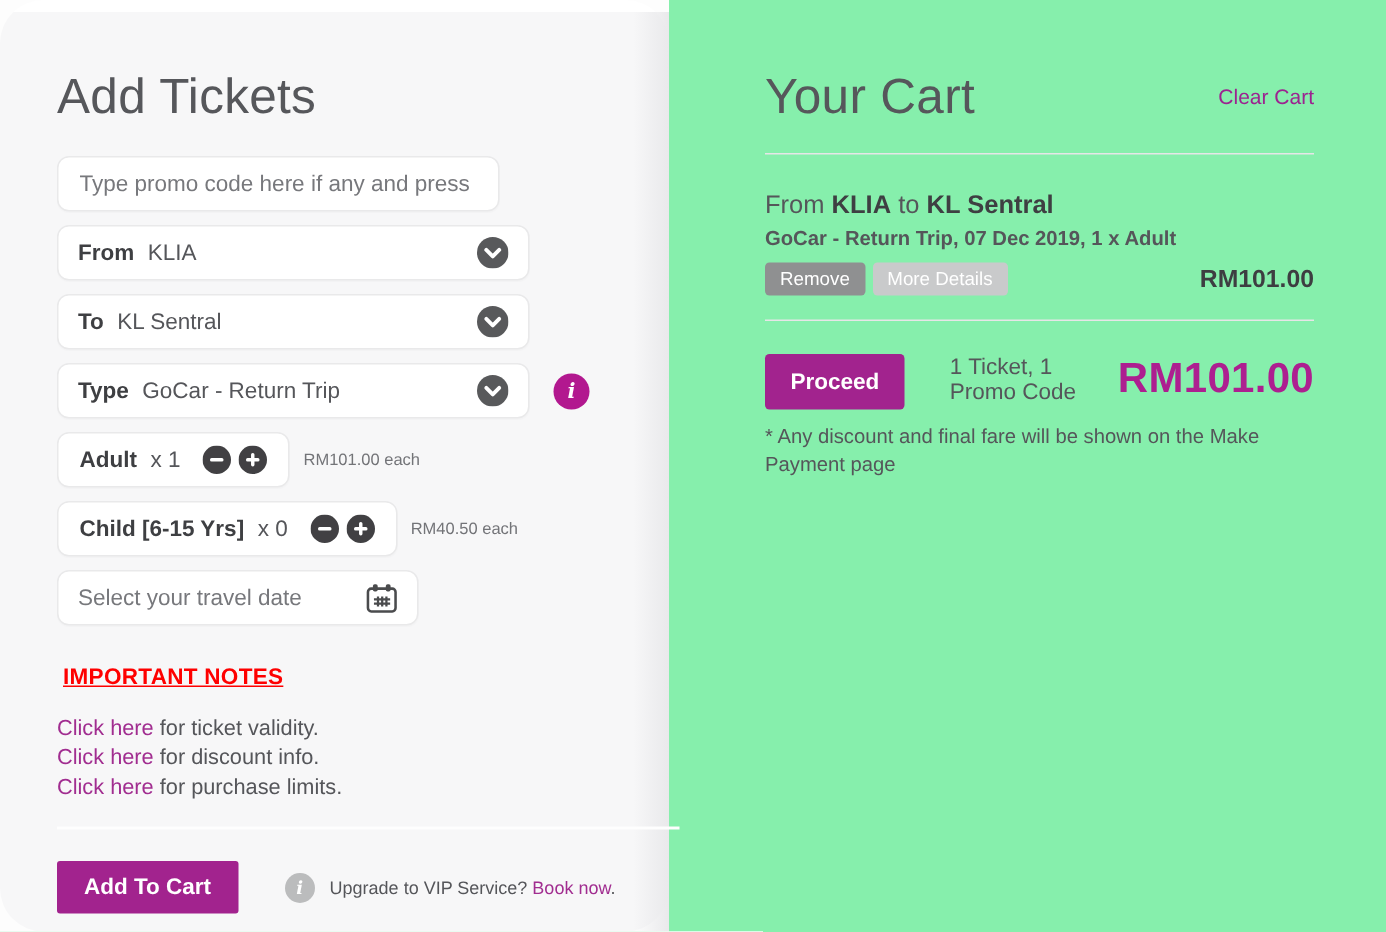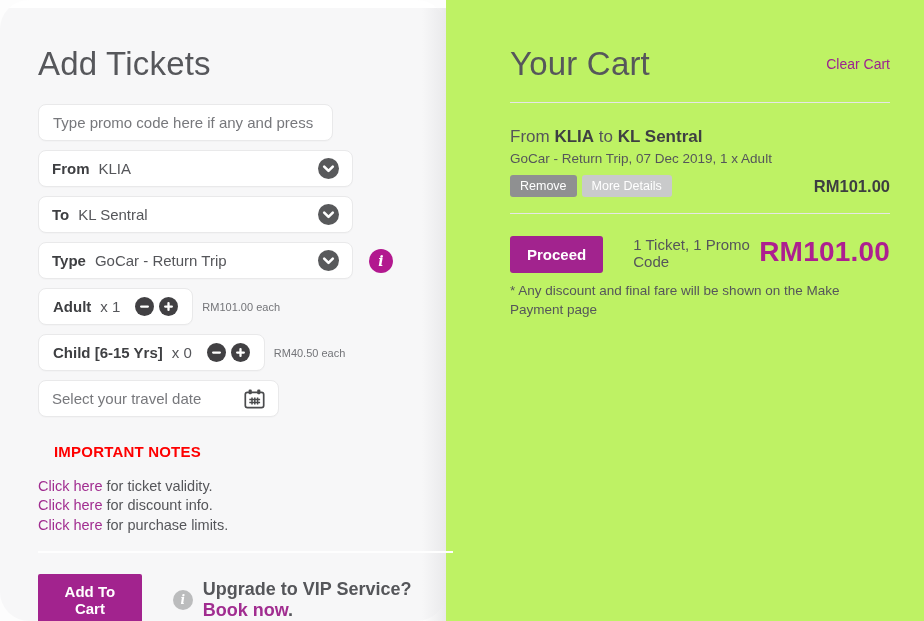--- a/index.html
+++ b/index.html
@@ -47,54 +47,54 @@
   .each{color:#737478;font-size:11px;margin-left:9px;}
   .date{width:241px;justify-content:space-between;}
   .date .ph{color:#77787c;}
   .info-badge{
     width:24px;height:24px;border-radius:50%;background:#b2188f;color:#fff;
     display:flex;align-items:center;justify-content:center;margin-left:16px;
     font-family:"DejaVu Serif",serif;font-style:italic;font-weight:700;font-size:14px;
     cursor:pointer;
   }
   h2.notes-title{
-    margin:26px 16px 0;font-size:15px;font-weight:700;color:#fe0000;
-    letter-spacing:.2px;
+    margin:26px 4px 0;font-size:15px;font-weight:700;color:#fe0000;
+    text-decoration:underline;letter-spacing:.2px;
   }
   .notes{margin-top:17px;}
   .note{margin:0;font-size:14.5px;line-height:19.4px;color:#55565a;}
   a.link{color:#a12d90;text-decoration:none;cursor:pointer;}
   .divider-white{
     width:415px;height:0;border-top:2px solid #fefefe;margin-top:16px;
     position:relative;z-index:1;
   }
   .bottom-row{display:flex;align-items:center;margin-top:21px;position:relative;z-index:1;}
   .btn-primary{
     background:#a2238e;color:#fff;border:none;border-radius:2px;cursor:pointer;
     font-family:inherit;font-weight:700;font-size:15px;padding:9px 18px;
   }
   .info-gray{
     width:20px;height:20px;border-radius:50%;background:#bbbcbd;color:#fff;
     display:flex;align-items:center;justify-content:center;margin-left:31px;
     font-family:"DejaVu Serif",serif;font-style:italic;font-weight:700;font-size:12px;
     flex:0 0 20px;
   }
-  .vip{font-size:18px;margin-left:10px;color:#55565a;font-weight:bold;}
+  .vip{font-size:12px;margin-left:10px;color:#55565a;}
   
   .right-col{
-    flex:1;box-sizing:border-box;background:#bef264;
-    padding:46px 34px 0 64px;
+    flex:1;box-sizing:border-box;background:#86efac;
+    padding:46px 48px 0 64px;
   }
   .cart-header{display:flex;align-items:center;}
   .clear-cart{margin-left:auto;font-size:14px;color:#9c2390;text-decoration:none;cursor:pointer;}
   .divider-gray{height:0;border-top:1px solid #e6e6e7;margin-top:20px;}
   .cart-item{margin-top:24px;}
   .route{font-size:17px;color:#55565a;}
   .route b{color:#3e3f42;}
-  .detail{font-size:13.5px;color:#55565a;margin-top:4px;}
+  .detail{font-size:13.5px;color:#55565a;margin-top:4px;font-weight:bold;}
   .item-actions{display:flex;align-items:center;margin-top:9px;}
   .btn-sm{
     border:none;border-radius:3px;color:#fff;font-family:inherit;
     font-size:12.5px;padding:4px 10px;cursor:pointer;
   }
   .btn-remove{background:#8f9091;margin-right:5px;}
   .btn-more{background:#c9cacb;}
   .item-price{margin-left:auto;font-weight:700;font-size:16.5px;color:#3d3e41;}
   .addon{margin-top:15px;font-size:13.5px;line-height:20px;color:#55565a;}
   .proceed-row{display:flex;margin-top:22px;}

